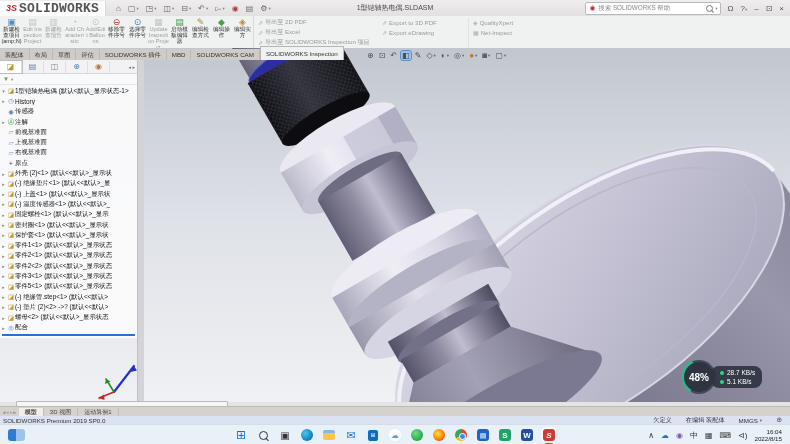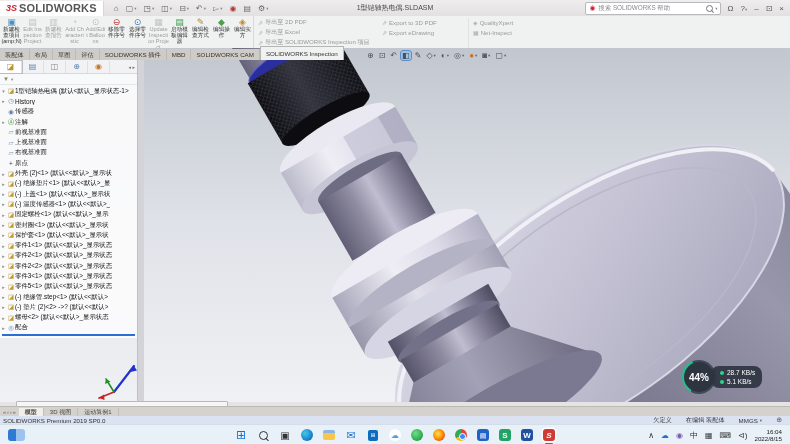--- a/index.html
+++ b/index.html
@@ -4,21 +4,21 @@
 <style>
   html,body{margin:0;padding:0;}
   body{width:790px;height:444px;position:relative;overflow:hidden;background:#e6e3e4;
        font-family:"Liberation Sans","DejaVu Sans",sans-serif;-webkit-font-smoothing:antialiased;}
   .abs{position:absolute;}
   
   .titlebar{left:0;top:0;width:790px;height:16px;background:linear-gradient(#efedee,#e3e0e1);
             border-bottom:1px solid #cfcccc;display:flex;align-items:center;font-size:7px;color:#444;}
   .logo{display:flex;align-items:center;gap:2px;padding:0 6px;background:#fff;height:15px;border-right:1px solid #d8d5d5;}
   .logo .l3s{color:#cf2030;font-weight:bold;font-style:italic;font-size:9px;}
-  .logo .lbrand{color:#555;font-weight:bold;font-size:11px;letter-spacing:.2px;}
+  .logo .lbrand{color:#555;font-weight:bold;font-size:13px;letter-spacing:.2px;font-family:Liberation Mono, monospace;}
   .qa{display:flex;align-items:center;gap:7px;margin-left:10px;color:#666;}
   .qa .qi{display:flex;align-items:center;gap:1px;font-size:8px;cursor:default;}
   .qa .caret{font-size:4.5px;color:#888;}
   .wtitle{position:absolute;left:50%;transform:translateX(-50%);color:#4a4a4a;font-size:7px;white-space:nowrap;}
   .tright{margin-left:auto;display:flex;align-items:center;gap:6px;padding-right:6px;}
   .searchbox{display:flex;align-items:center;gap:3px;background:#fff;border:1px solid #b9b9bd;border-radius:2px;
              height:11px;width:128px;padding:0 3px;color:#888;font-size:6.3px;}
   .swdot{color:#cf2030;font-size:7px;}
   .mag{width:5px;height:5px;border:1.1px solid #777;border-radius:50%;position:relative;display:inline-block;}
   .mag::after{content:"";position:absolute;width:3px;height:1.1px;background:#777;left:4px;top:5px;transform:rotate(45deg);}
@@ -468,21 +468,21 @@
     </span>
 
     <span class="hicon">
       <span>▢</span>
       <span class="hcaret">▾</span>
     </span>
   </div>
 
 <div class="abs monitor">
   <div class="monring">
-    <div class="moncirc">44%</div>
+    <div class="moncirc">48%</div>
   </div>
   <div class="monpill">
     <div class="monrow">
         <span class="mondot"></span>
       <span>28.7 KB/s</span>
       </div>
     <div class="monrow">
         <span class="mondot"></span>
       <span>5.1 KB/s</span>
       </div>

